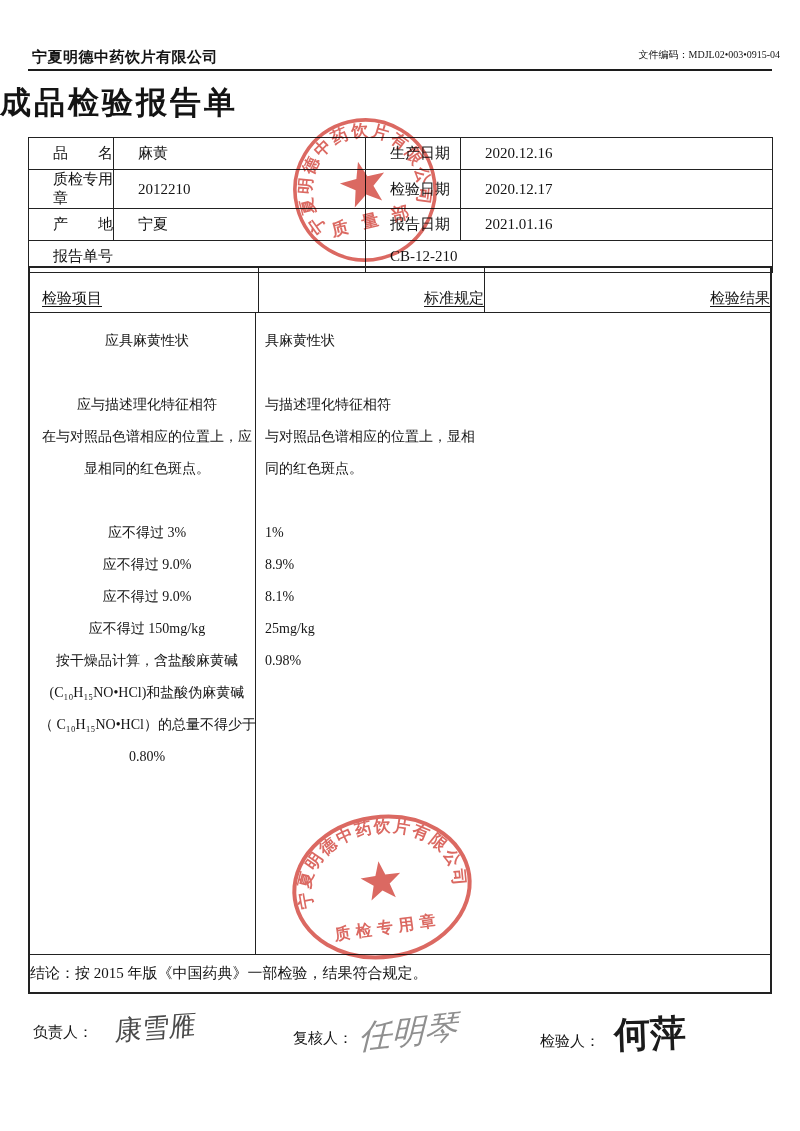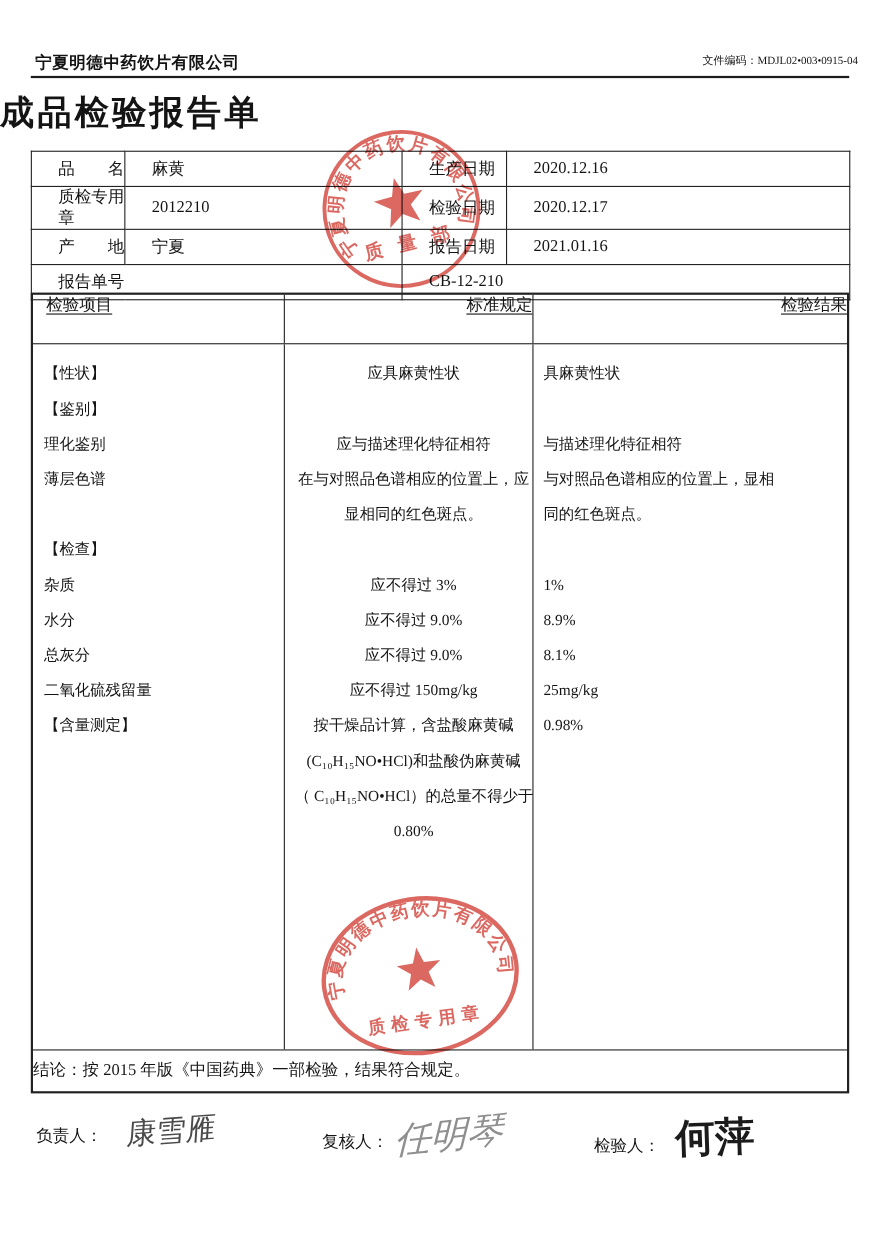--- a/index.html
+++ b/index.html
@@ -17,21 +17,21 @@
 
   
   table.info{position:absolute;left:28px;top:137px;width:744px;border-collapse:collapse;table-layout:fixed;}
   table.info td{border:1.6px solid #222;height:31px;font-size:15px;padding:0 0 0 24px;vertical-align:middle;}
   table.info col.cA{width:85px;} table.info col.cB{width:252px;}
   table.info col.cC{width:95px;} table.info col.cD{width:312px;}
 
   
   .itable{position:absolute;left:28px;top:266px;width:744px;border:2px solid #222;box-sizing:border-box;}
   .ihead{display:flex;height:44px;border-bottom:1.6px solid #222;}
-  .ihead .hc{box-sizing:border-box;padding-top:0;font-size:15px;}
+  .ihead .hc{box-sizing:border-box;padding-top:21px;font-size:15px;}
   .hc u{text-decoration:underline;text-underline-offset:3px;}
   .w1{width:229px;border-right:1.6px solid #222;box-sizing:border-box;}
   .w2{width:226px;border-right:1.6px solid #222;box-sizing:border-box;}
   .w3{flex:1;box-sizing:border-box;}
   .hc.w1{padding-left:12px;} .hc.w2,.hc.w3{text-align:right;}
   .ibody{display:flex;height:641px;}
   .icol{padding-top:12px;box-sizing:border-box;}
   .line{height:32px;line-height:32px;font-size:14px;white-space:nowrap;}
   .icol.c1 .line{padding-left:10px;}
   .icol.c2 .line{padding-left:9px;text-align:center;}
@@ -97,36 +97,20 @@
   </tbody>
     </table>
 
   <div class="itable">
     <div class="ihead">
       <div class="hc w1"><u>检验项目</u></div>
       <div class="hc w2"><u>标准规定</u></div>
       <div class="hc w3"><u>检验结果</u></div>
     </div>
     <div class="ibody">
-      <div class="icol c1 w1">
-        <div class="line">【性状】</div>
-        <div class="line">【鉴别】</div>
-        <div class="line">理化鉴别</div>
-        <div class="line">薄层色谱</div>
-        <div class="line"></div>
-        <div class="line">【检查】</div>
-        <div class="line">杂质</div>
-        <div class="line">水分</div>
-        <div class="line">总灰分</div>
-        <div class="line">二氧化硫残留量</div>
-        <div class="line">【含量测定】</div>
-        <div class="line"></div>
-        <div class="line"></div>
-        <div class="line"></div>
-      </div>
       <div class="icol c2 w2">
         <div class="line">应具麻黄性状</div>
         <div class="line"></div>
         <div class="line">应与描述理化特征相符</div>
         <div class="line">在与对照品色谱相应的位置上，应</div>
         <div class="line">显相同的红色斑点。</div>
         <div class="line"></div>
         <div class="line">应不得过 3%</div>
         <div class="line">应不得过 9.0%</div>
         <div class="line">应不得过 9.0%</div>

